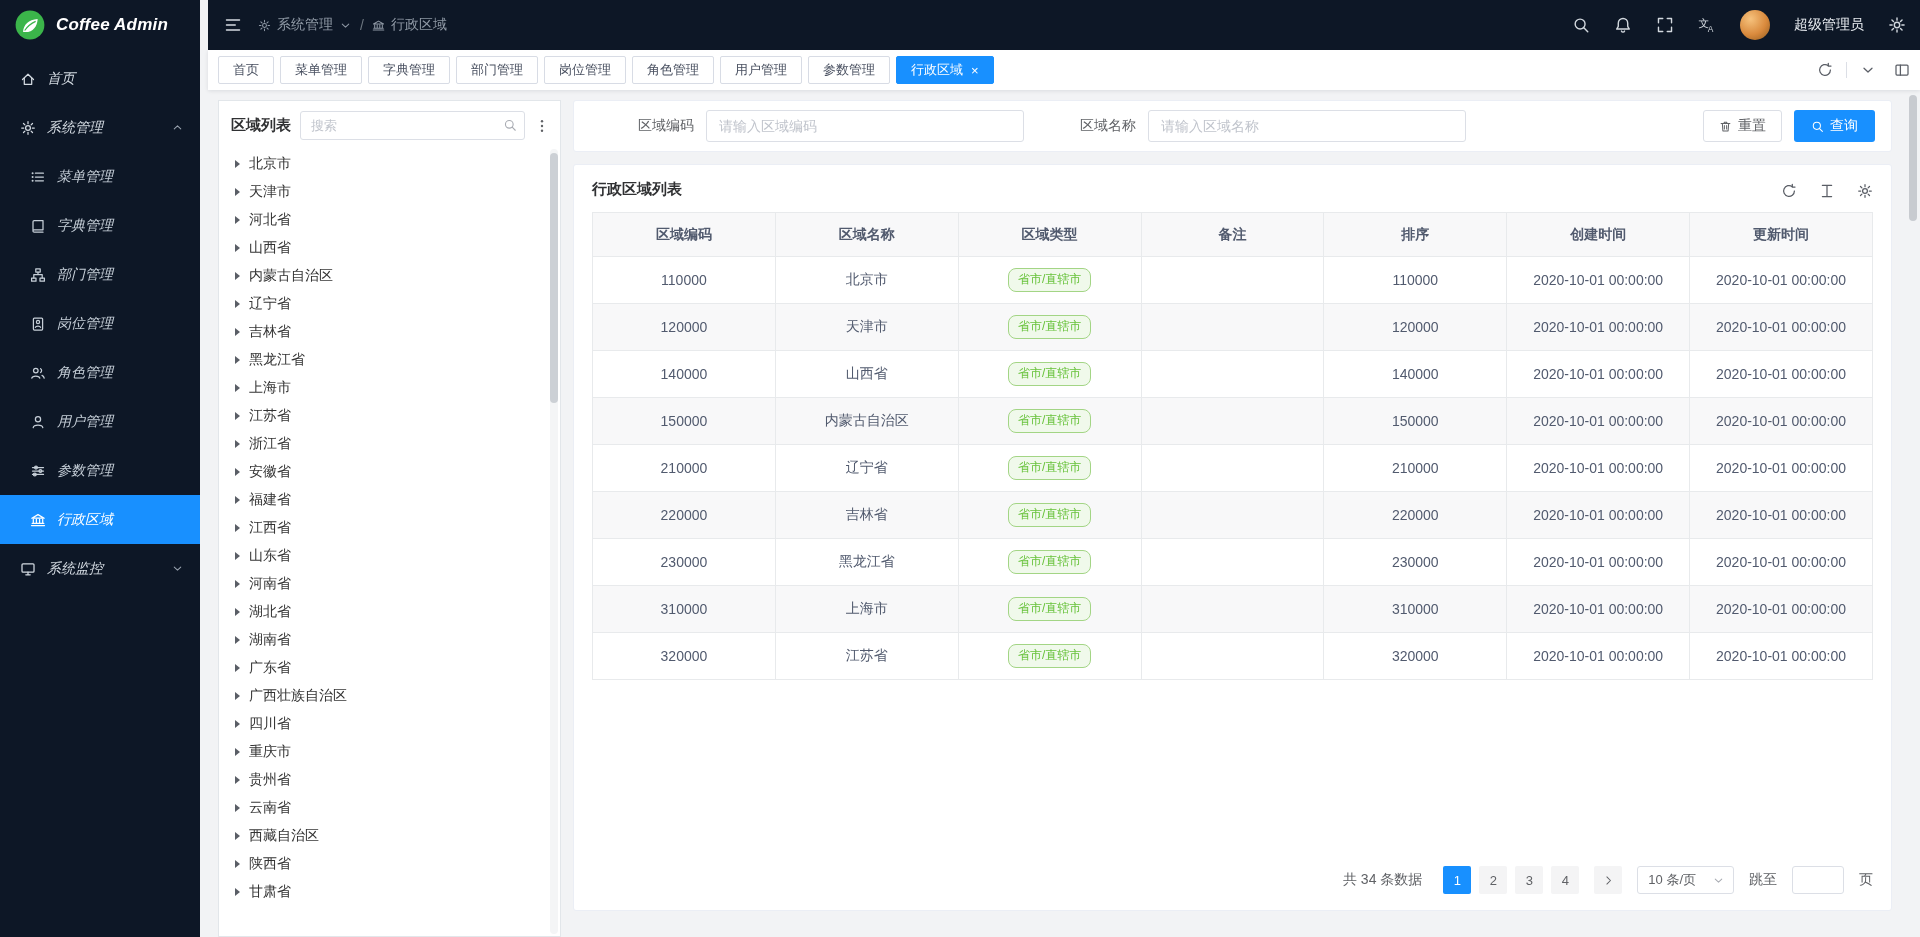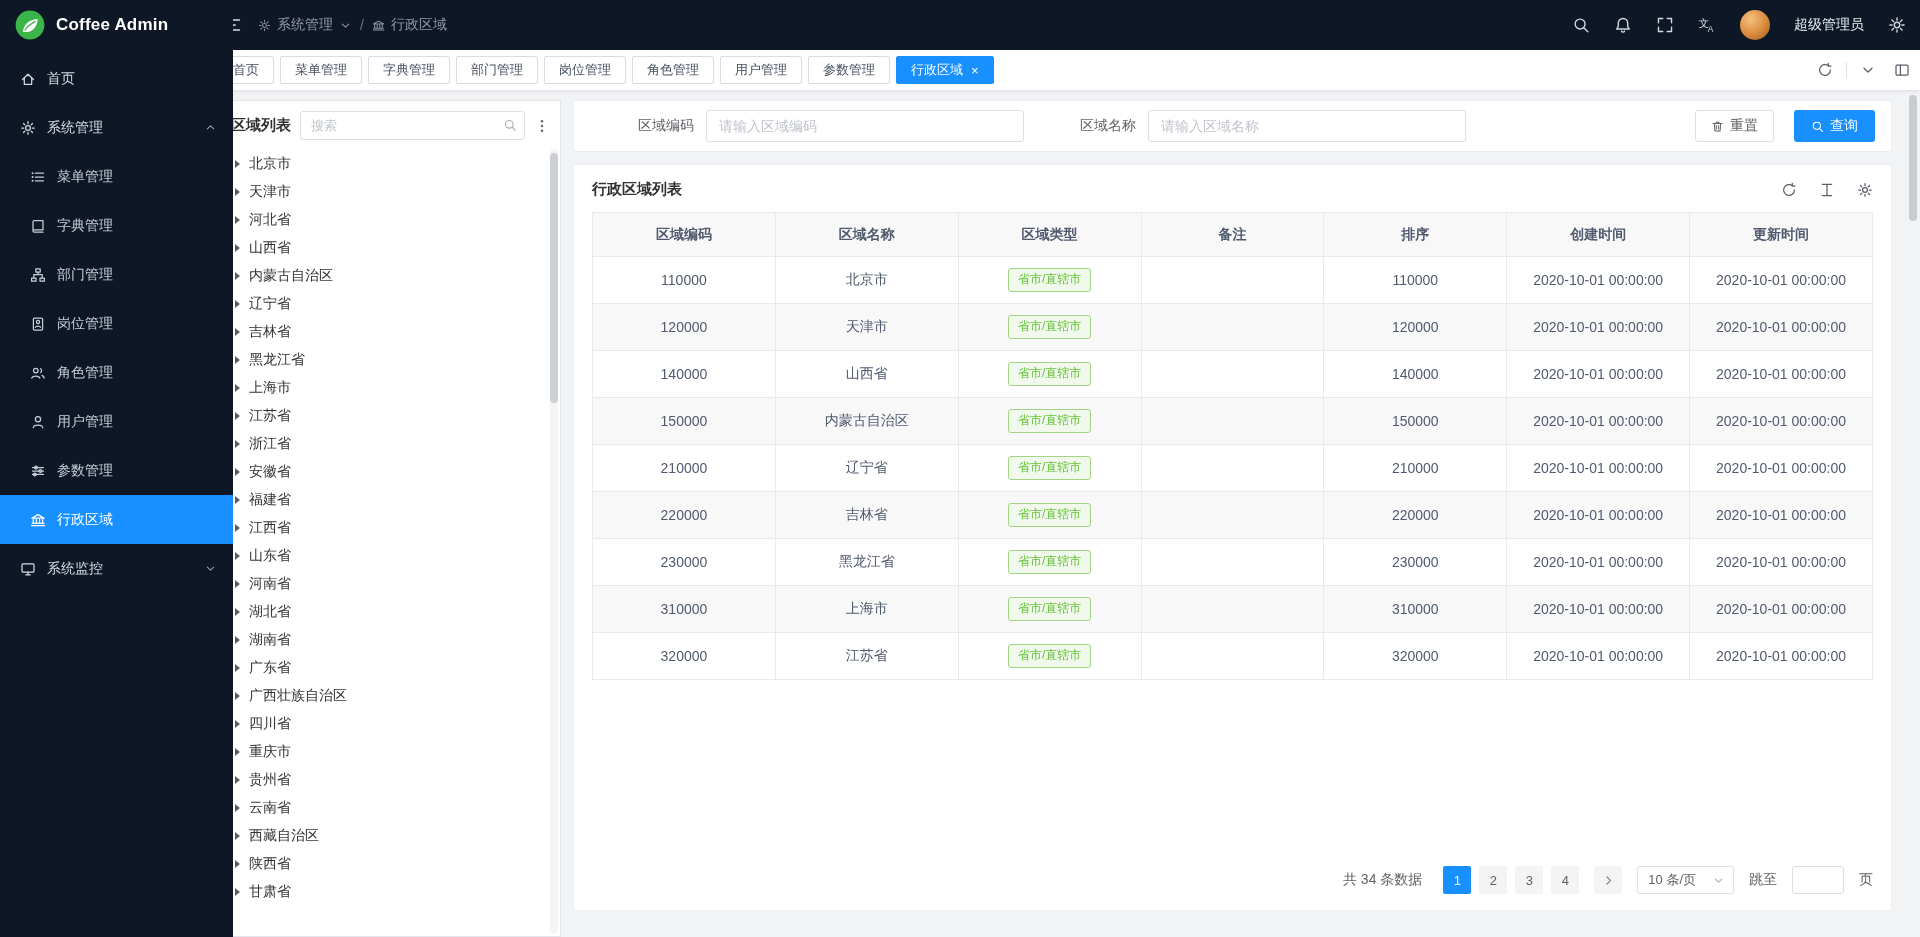--- a/index.html
+++ b/index.html
@@ -6,22 +6,22 @@
   html,body { width:1920px; height:937px; overflow:hidden; background:#f2f3f5;
     font-family:"Liberation Sans","DejaVu Sans",sans-serif; }
 
   .icon { display:inline-flex; width:16px; height:16px; flex:0 0 auto; }
   .icon svg { width:100%; height:100%; fill:none; stroke:currentColor; stroke-width:1.25;
     stroke-linecap:round; stroke-linejoin:round; }
   .icon.sm { width:13px; height:13px; }
   .icon.lg { width:18px; height:18px; }
 
   
-  .sidebar { position:fixed; left:0; top:0; bottom:0; width:233px;
-    background:var(--sidebar-bg,#0d1726); z-index:20; }
+  .sidebar { position:fixed; left:0; top:0; bottom:0; width:200px;
+    background:var(--sidebar-bg,#0d1726); z-index:20;font-style:italic; }
   .logo-row { height:50px; display:flex; align-items:center; gap:10px; padding-left:14px; }
   .logo-badge { width:32px; height:32px; display:flex; }
   .logo-title { color:#ffffff; font-weight:bold; font-size:17px; letter-spacing:.2px; }
   .menu { padding-top:4px; }
   .menu-item { height:49px; display:flex; align-items:center; gap:11px;
     padding:0 16px 0 20px; color:#d4dbe2; font-size:14px; cursor:pointer; }
   .menu-item .mi-label { flex:1; white-space:nowrap; }
   .menu-item .mi-caret { color:#9aa4b0; width:13px; height:13px; }
   .menu-item.sub { padding-left:30px; color:#c6cfd8; }
   .menu-item.active { background:var(--primary,#1890ff); color:#ffffff; }
@@ -82,44 +82,44 @@
   
   .main-col { flex:1; display:flex; flex-direction:column; gap:12px; padding-bottom:26px; min-width:0; }
 
   .search-card { height:52px; background:#fff; border:1px solid #ebeef5; border-radius:3px;
     display:flex; align-items:center; padding:0 16px 0 64px; flex:0 0 auto; }
   .sf-label { font-size:14px; color:#606266; margin-right:12px; white-space:nowrap; }
   .sf-input { width:318px; height:32px; border:1px solid #dcdfe6; border-radius:3px;
     padding:0 12px; font-size:14px; color:#606266; outline:none; }
   .sf-input::placeholder { color:#c0c4cc; }
   .sf-gap { width:56px; }
-  .sf-buttons { margin-left:auto; display:flex; gap:20px; }
+  .sf-buttons { margin-left:auto; display:flex; gap:12px; }
   .btn-reset { height:32px; padding:0 15px; background:#fff; border:1px solid #dcdfe6;
     border-radius:3px; color:#606266; font-size:14px; display:flex; align-items:center;
     gap:6px; cursor:pointer; font-family:inherit; }
   .btn-query { height:32px; padding:0 17px; background:var(--primary,#1890ff); border:none;
     border-radius:3px; color:#fff; font-size:14px; display:flex; align-items:center;
     gap:6px; cursor:pointer; font-family:inherit; }
 
   .table-card { flex:1; background:#fff; border:1px solid #ebeef5; border-radius:3px;
     display:flex; flex-direction:column; overflow:hidden; }
-  .tc-head { display:flex; align-items:center; padding:15px 18px 13px 18px; }
+  .tc-head { display:flex; align-items:flex-end; padding:15px 18px 13px 18px; }
   .tc-title { font-size:15px; font-weight:bold; color:#303133; }
   .tc-tools { margin-left:auto; display:flex; align-items:center; gap:22px; color:#5a5e66; }
   .tc-tools .icon { cursor:pointer; }
 
   .table-wrap { margin:0 18px; }
   table { width:100%; border-collapse:collapse; table-layout:fixed; }
   th { background:#f8f8f9; color:#515a6e; font-weight:bold; font-size:14px; height:44px;
     border:1px solid #e8eaec; text-align:center; }
   td { font-size:14px; color:#515a6e; height:47px; border:1px solid #e8eaec; text-align:center;
     white-space:nowrap; overflow:hidden; }
   tbody tr:nth-child(even) td { background:#f8f8f9; }
   .badge { display:inline-block; padding:3px 9px; font-size:12px; line-height:1.3;
-    color:var(--success,#67c23a); background:#f0f9eb; border:1px solid #a3d585; border-radius:3px; }
+    color:var(--success,#67c23a); background:#f0f9eb; border:1px solid #a3d585; border-radius:8px; }
 
   .pagination { margin-top:auto; display:flex; align-items:center; justify-content:flex-end;
     gap:15px; padding:14px 18px 16px; color:#606266; font-size:14px; }
   .pg-total { margin-right:6px; white-space:nowrap; }
   .pg-pages { display:flex; gap:8px; }
   .page-btn { min-width:28px; height:28px; display:flex; align-items:center; justify-content:center;
     background:#f4f4f5; color:#606266; border:none; border-radius:2px; font-size:13px;
     cursor:pointer; font-family:inherit; }
   .page-btn.active { background:var(--primary,#1890ff); color:#fff; }
   .page-size { height:28px; background:#fff; border:1px solid #dcdfe6; border-radius:3px;

